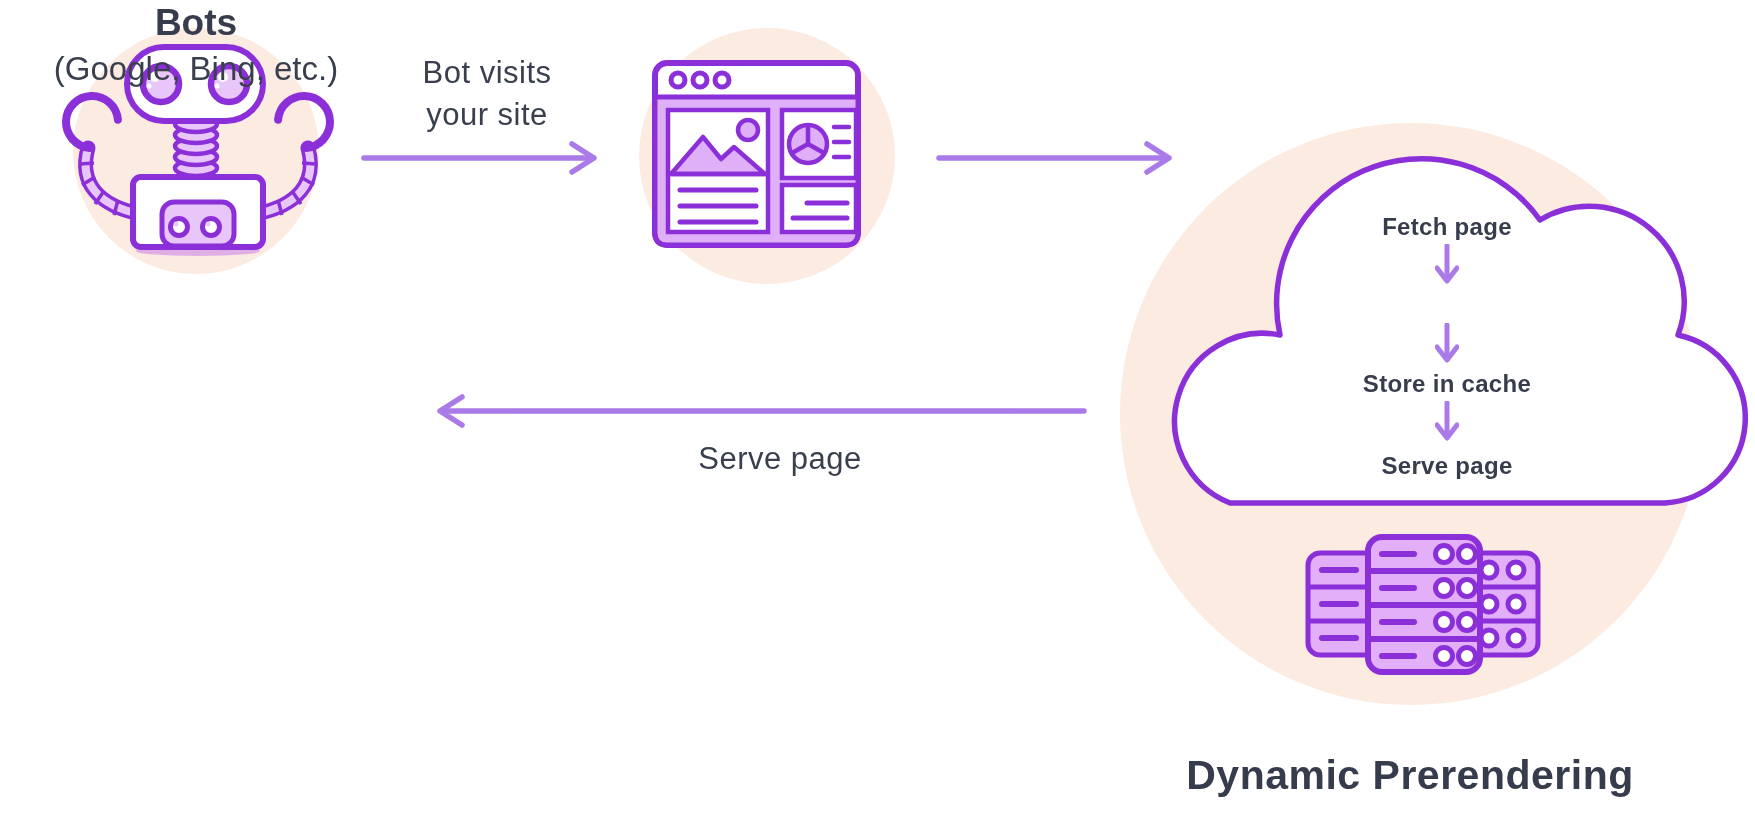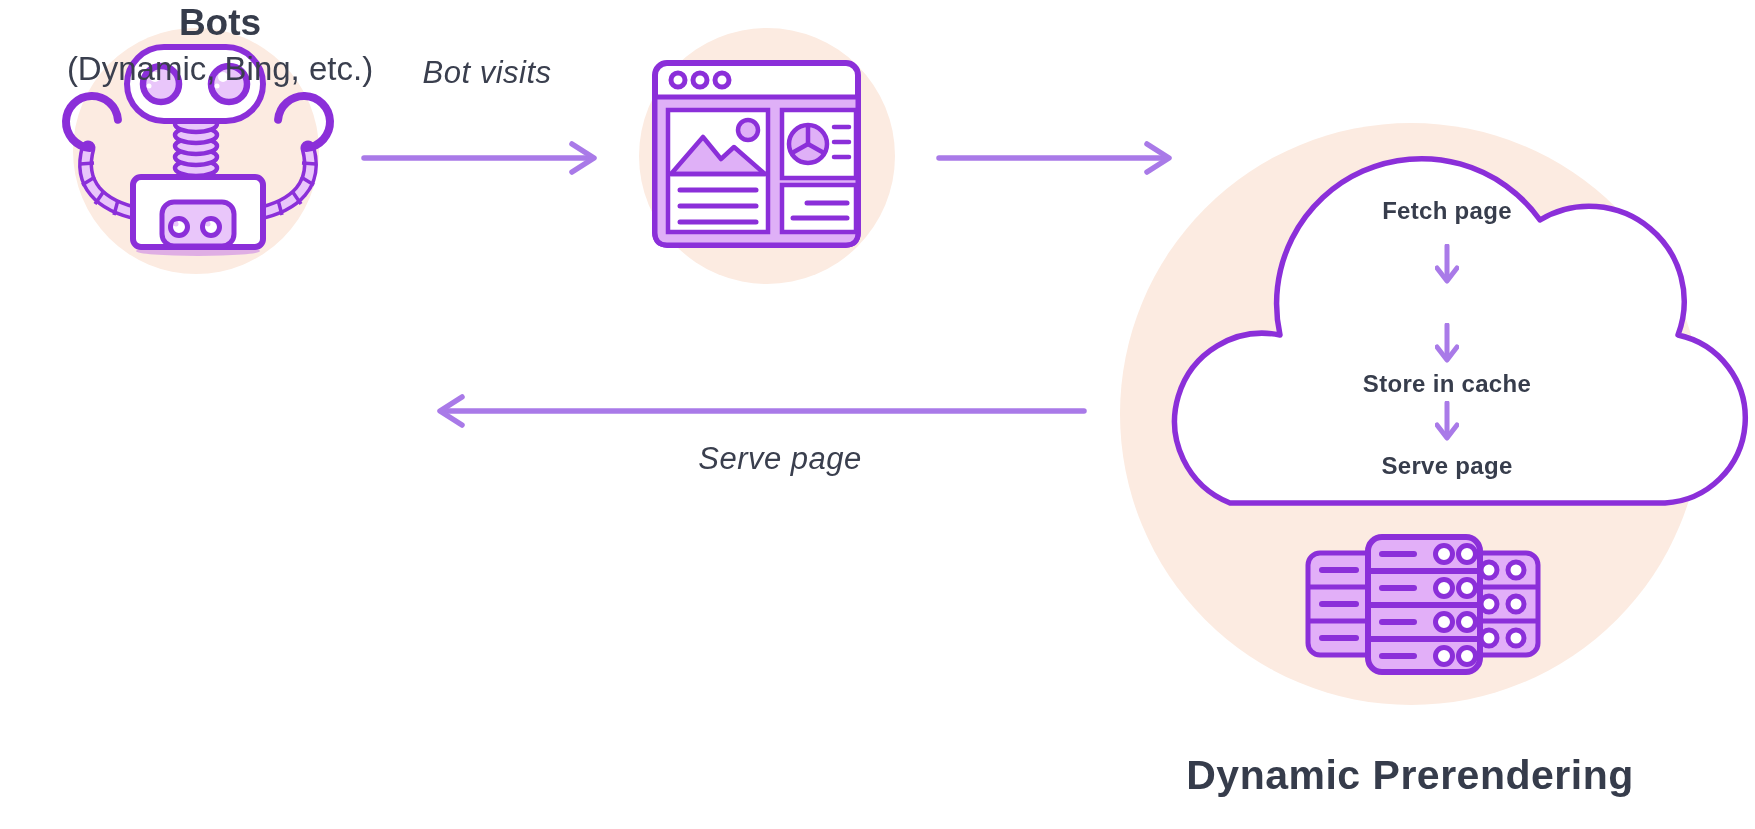--- a/index.html
+++ b/index.html
@@ -12,28 +12,26 @@
     overflow:hidden;
   }
   .abs{position:absolute;}
   .flow-label{
     position:absolute;
     text-align:center;
     font-size:31px;
     line-height:42px;
     color:#3A3F4E;
     letter-spacing:0.5px;
-    font-style:italic;
   }
   .flow-label span{display:block;}
   .bots-label{
     position:absolute;
     left:0; top:328; width:392px;
     text-align:center;
-    padding-left:24px;
   }
   .bots-label .t1{display:block;font-size:37px;font-weight:bold;line-height:46px;color:#363C4B;}
   .bots-label .t2{display:block;font-size:33px;line-height:46px;color:#3A3F4E;}
   .step{
     position:absolute;
     width:240px;
     text-align:center;
     font-size:24px;
     font-weight:bold;
     color:#373D4C;
@@ -94,25 +92,26 @@
       <circle cx="181" cy="66" r="18" fill="#E9C6FA" stroke="#8B2FD9" stroke-width="6.5"></circle>
       <circle cx="107" cy="59" r="5" fill="#ffffff"></circle>
       <circle cx="101" cy="68" r="2.5" fill="#ffffff"></circle>
       <circle cx="175" cy="59" r="5" fill="#ffffff"></circle>
       <circle cx="169" cy="68" r="2.5" fill="#ffffff"></circle>
     </g>
   </svg>
 
   <div class="bots-label">
     <span class="t1">Bots</span>
-    <span class="t2">(Dynamic, Bing, etc.)</span>
+    <span class="t2">(Google, Bing, etc.)</span>
   </div>
 
   <div class="flow-label" style="left:337px;top:52px;width:300px">
     <span>Bot visits</span>
+    <span>your site</span>
   </div>
   <svg class="abs" style="left:360px;top:139px" width="250" height="38" viewBox="0 0 250 38">
     <line x1="4" y1="19" x2="230" y2="19" stroke="#A97AE8" stroke-width="5.5" stroke-linecap="round"></line>
     <polyline points="212,5 234,19 212,33" fill="none" stroke="#A97AE8" stroke-width="5.5" stroke-linecap="round" stroke-linejoin="round"></polyline>
   </svg>
 
   <svg class="abs" style="left:615px;top:20px" width="300" height="270" viewBox="0 0 300 270">
     <circle cx="152" cy="136" r="128" fill="#FCEBE1"></circle>
     <rect x="40" y="43" width="203" height="182" rx="12" fill="#ffffff" stroke="#8B2FD9" stroke-width="6"></rect>
     <path d="M40 77 H243 V213 Q243 225 231 225 H52 Q40 225 40 213 Z" fill="#DFB0F7" stroke="#8B2FD9" stroke-width="5"></path>
@@ -210,21 +209,21 @@
             <circle cx="367" cy="498" r="8.5"></circle>
           <circle cx="344" cy="532" r="8.5"></circle>
             <circle cx="367" cy="532" r="8.5"></circle>
           <circle cx="344" cy="566" r="8.5"></circle>
             <circle cx="367" cy="566" r="8.5"></circle>
         </g>
       </g>
     </g>
   </svg>
 
-  <div class="step" style="left:1327px;top:197px">Fetch page</div>
+  <div class="step" style="left:1327px;top:213px">Fetch page</div>
   <svg class="abs" style="left:1435px;top:244px" width="24" height="44" viewBox="0 0 24 44">
     <line x1="12" y1="2" x2="12" y2="34" stroke="#A97AE8" stroke-width="5" stroke-linecap="round"></line>
     <polyline points="2,24 12,37 22,24" fill="none" stroke="#A97AE8" stroke-width="5" stroke-linecap="round" stroke-linejoin="round"></polyline>
   </svg>
   <svg class="abs" style="left:1435px;top:323px" width="24" height="44" viewBox="0 0 24 44">
     <line x1="12" y1="2" x2="12" y2="34" stroke="#A97AE8" stroke-width="5" stroke-linecap="round"></line>
     <polyline points="2,24 12,37 22,24" fill="none" stroke="#A97AE8" stroke-width="5" stroke-linecap="round" stroke-linejoin="round"></polyline>
   </svg>
   <div class="step" style="left:1327px;top:370px">Store in cache</div>
   <svg class="abs" style="left:1435px;top:401px" width="24" height="44" viewBox="0 0 24 44">

